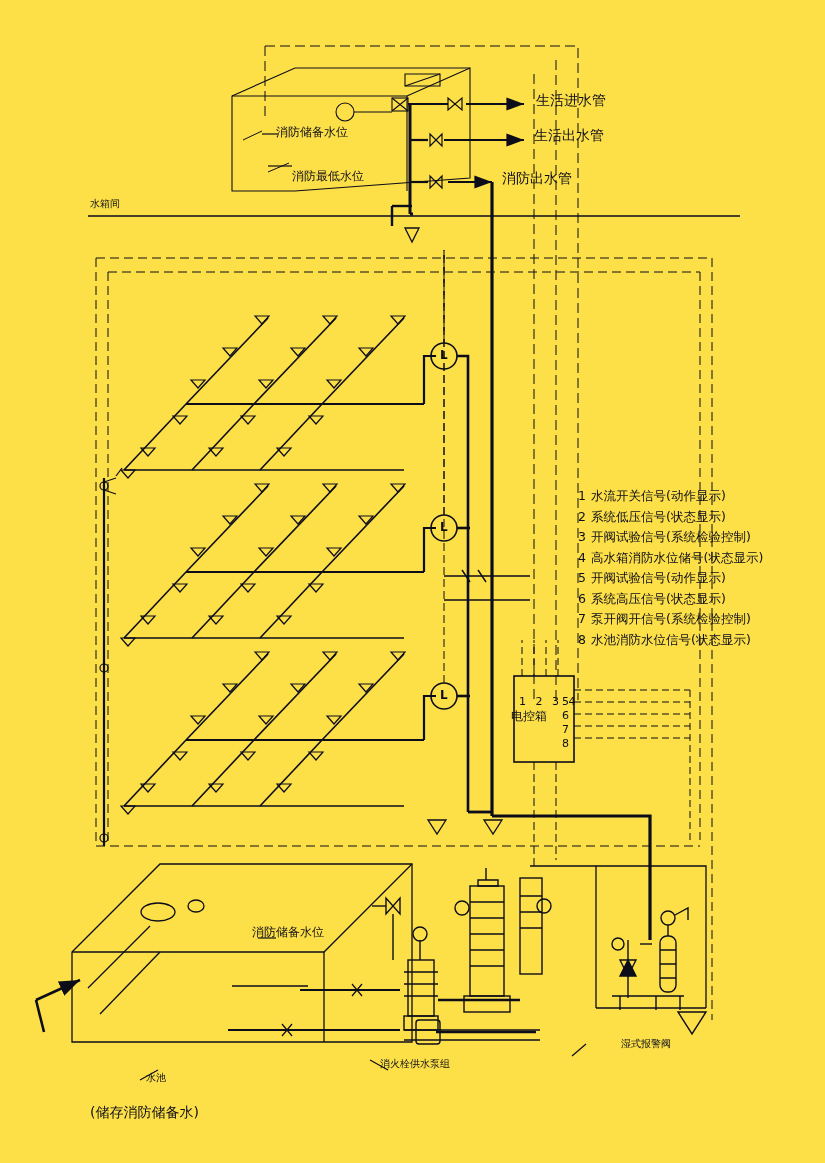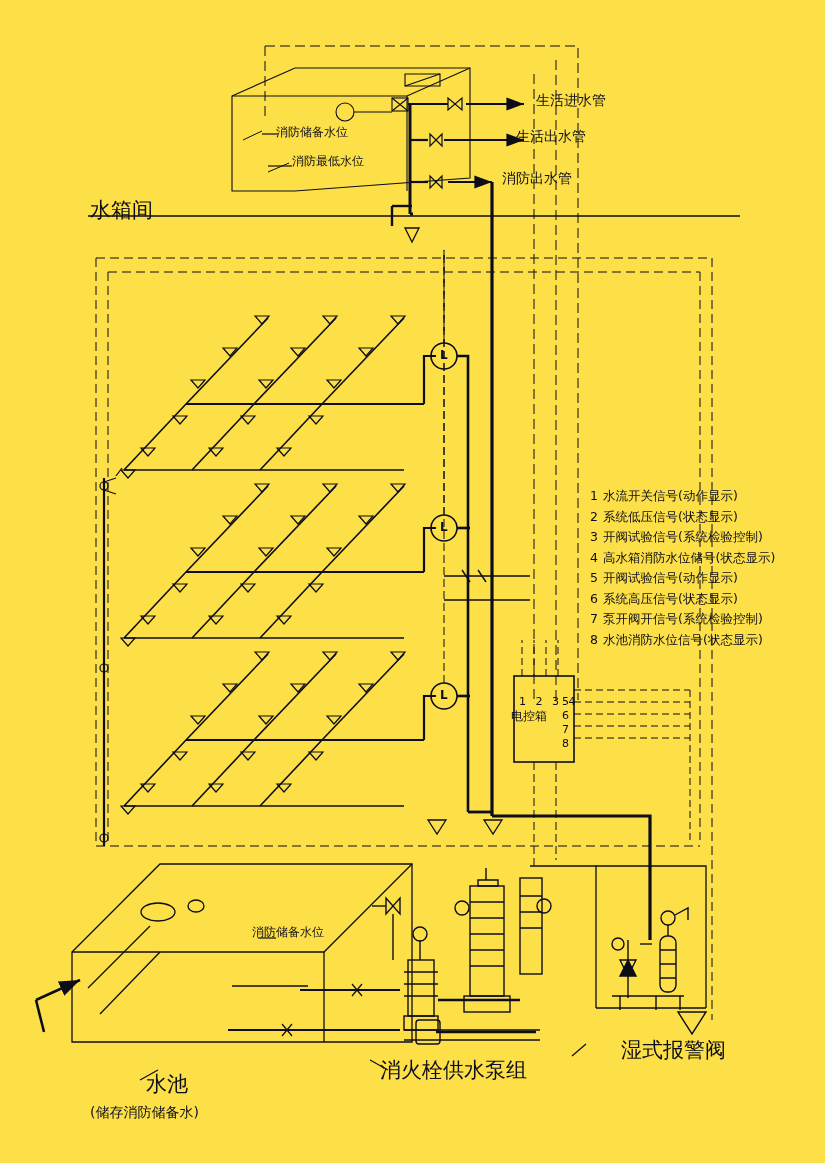--- a/index.html
+++ b/index.html
@@ -26,31 +26,31 @@
   }
   .lbl {
     position: absolute;
     font-family: "DejaVu Sans", "Liberation Sans", sans-serif;
     color: #0d0d1a;
     white-space: nowrap;
     line-height: 1.15;
   }
   .lbl-sm { font-size: 12px; }
   .lbl-md { font-size: 14px; }
-  .lbl-lg { font-size: 21px; }
+  .lbl-lg { font-size: 10px; }
   .signal-list {
     position: absolute;
     left: 578px;
     top: 486px;
     font-size: 12.5px;
     color: #0d0d1a;
     line-height: 20.5px;
     white-space: nowrap;
   }
-  .signal-list div { white-space: nowrap; margin-left: 12px; }
+  .signal-list div { white-space: nowrap; }
   .signal-num { display: inline-block; width: 13px; }
   .panel-nums {
     position: absolute;
     font-size: 11px;
     color: #0d0d1a;
     line-height: 1.05;
   }
 </style>
 </head>
 <body>
@@ -398,25 +398,25 @@
         <path d="M586,1044 L572,1056"></path>
         <path d="M262,134 L278,134"></path>
         <path d="M268,166 L292,166"></path>
         <path d="M258,938 L276,938"></path>
       </g>
 
     </g>
   </svg>
 
   <div class="lbl lbl-md" style="left:536px; top:92px;">生活进水管</div>
-  <div class="lbl lbl-md" style="left:516px; top:128px;">生活出水管</div>
+  <div class="lbl lbl-md" style="left:534px; top:128px;font-family:Liberation Serif, serif;">生活出水管</div>
   <div class="lbl lbl-md" style="left:502px; top:170px;text-align:right;">消防出水管</div>
 
   <div class="lbl lbl-sm" style="left:276px; top:126px;">消防储备水位</div>
-  <div class="lbl lbl-sm" style="left:292px; top:155px;">消防最低水位</div>
+  <div class="lbl lbl-sm" style="left:292px; top:170px;">消防最低水位</div>
 
   <div class="lbl lbl-lg" style="left:90px; top:198px;">水箱间</div>
 
   <div class="signal-list">
     <div><span class="signal-num">1</span><span>水流开关信号(动作显示)</span></div>
     <div><span class="signal-num">2</span><span>系统低压信号(状态显示)</span></div>
     <div><span class="signal-num">3</span><span>开阀试验信号(系统检验控制)</span></div>
     <div><span class="signal-num">4</span><span>高水箱消防水位储号(状态显示)</span></div>
     <div><span class="signal-num">5</span><span>开阀试验信号(动作显示)</span></div>
     <div><span class="signal-num">6</span><span>系统高压信号(状态显示)</span></div>

